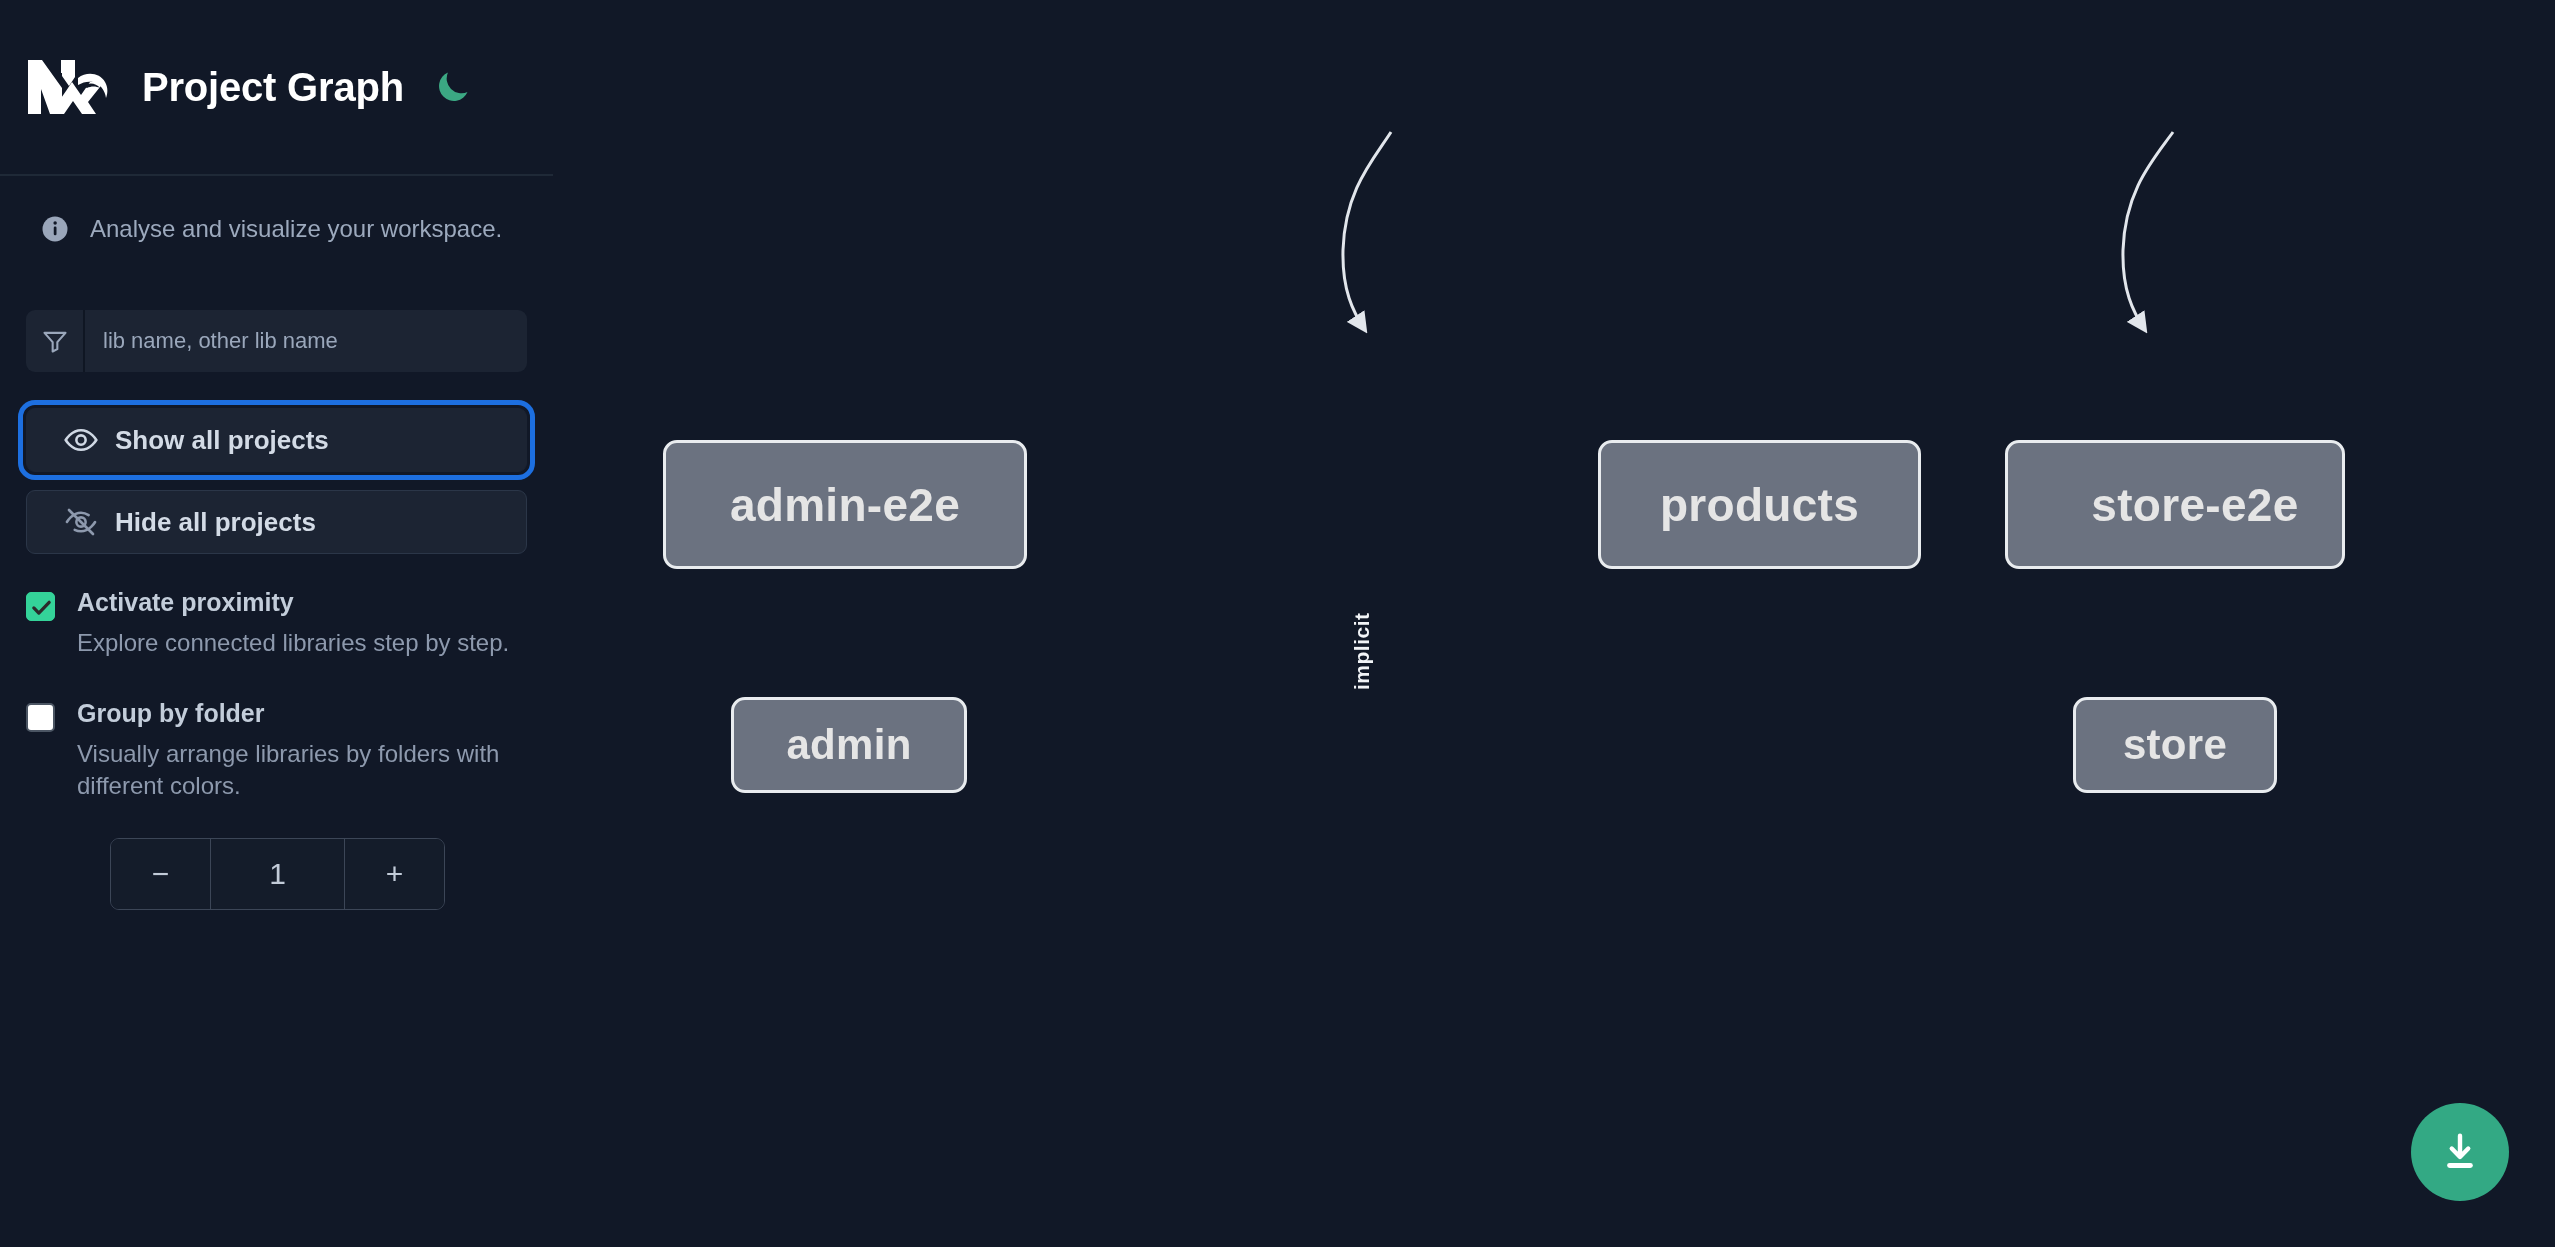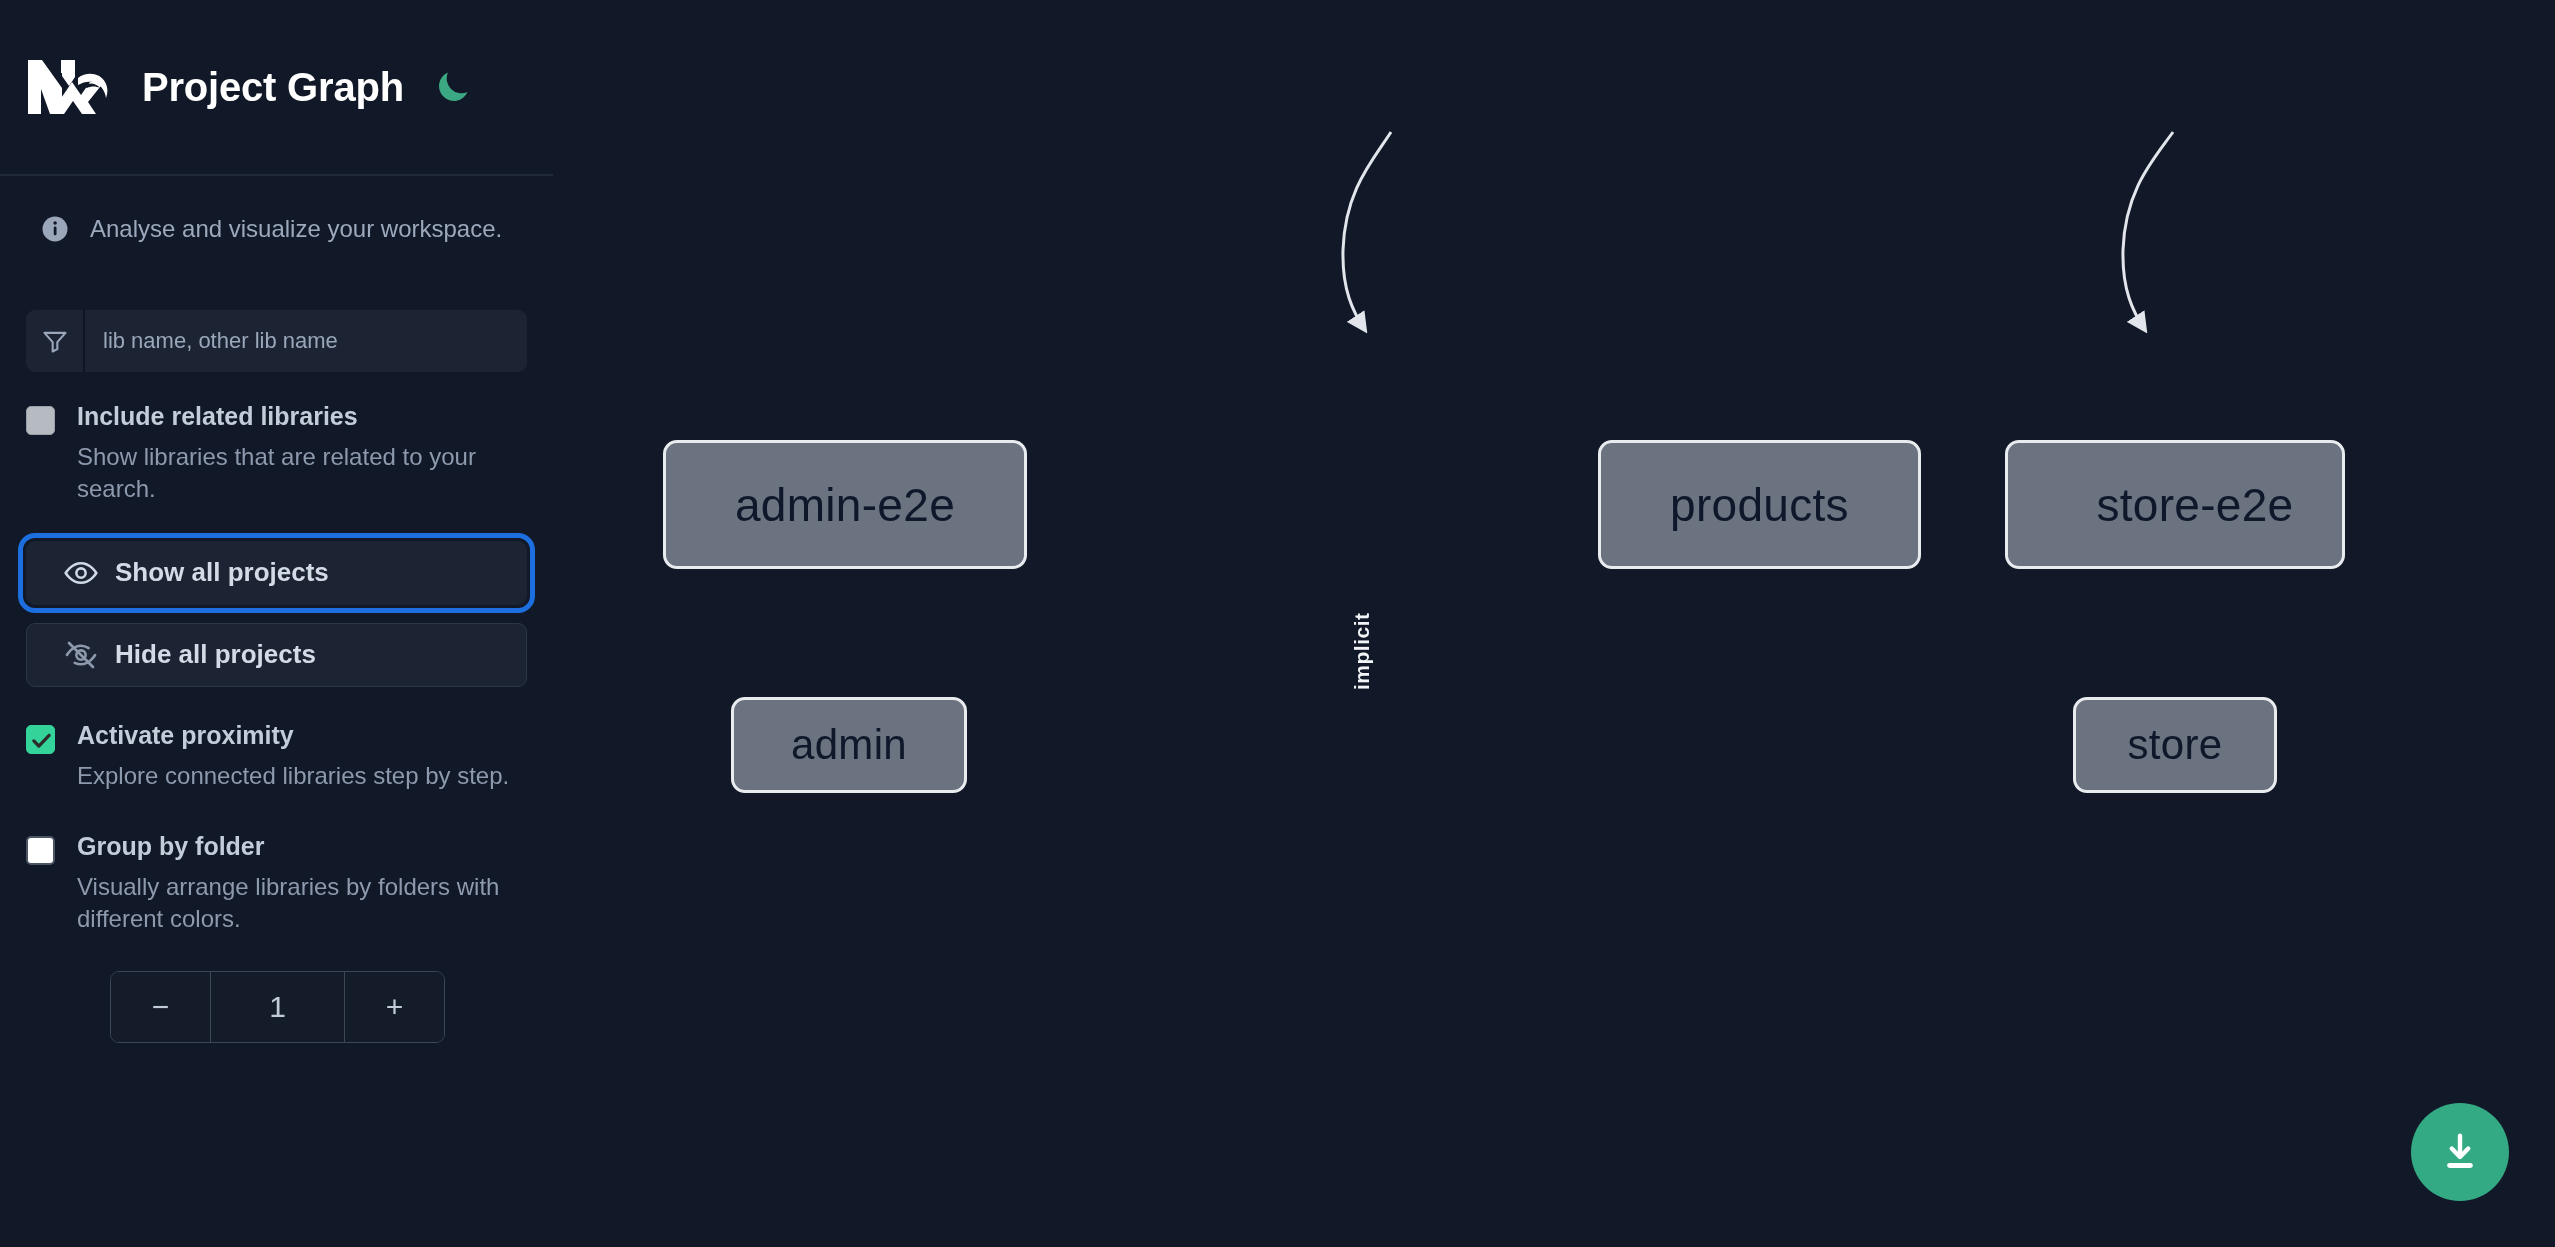--- a/index.html
+++ b/index.html
@@ -154,23 +154,23 @@
     height: 1247px;
     background: #111827;
     overflow: hidden;
   }
   .node {
     position: absolute;
     display: flex; align-items: center; justify-content: center;
     background: #6b7280;
     border: 3px solid #e9ecef;
     border-radius: 14px;
-    color: #0f172a;
+    color: #e5e5e5;
     font-size: 46px;
-    font-weight: 400;
+    font-weight: 700;
     letter-spacing: 0.3px;
     white-space: nowrap;
     cursor: pointer;
   }
   .edge-svg { position: absolute; left: 0; top: 0; width: 100%; height: 100%; pointer-events: none; }
   .edge-label {
     position: absolute;
     color: #f2f4f7;
     font-size: 21px;
     font-weight: 700;
@@ -231,27 +231,20 @@
       <div class="filter-box">
         <span class="filter-icon-cell">
           <svg class="funnel-icon" viewBox="0 0 24 24" aria-hidden="true">
             <path d="M3 5h18l-7 8v6l-4 2v-8z" fill="none" stroke="#9aa7bb" stroke-width="1.8" stroke-linejoin="round"></path>
           </svg>
         </span>
         <input class="filter-input" type="text" placeholder="lib name, other lib name" style="">
       </div>
     </div>
 
-    <div class="opt-block">
-      <div class="opt-head">
-        <span class="cbox disabled"></span>
-        <span class="opt-label">Include related libraries</span>
-      </div>
-      <div class="opt-desc">Show libraries that are related to your search.</div>
-    </div>
 
     <div class="btn-wrap">
       <div class="pbtn focused">
         <span class="bicon">
           <svg viewBox="0 0 24 24" width="36" height="36" aria-hidden="true">
             <path d="M1.8 12S5.5 5.5 12 5.5 22.2 12 22.2 12 18.5 18.5 12 18.5 1.8 12 1.8 12z" fill="none" stroke="#cfd8e4" stroke-width="1.7"></path>
             <circle cx="12" cy="12" r="3.1" fill="none" stroke="#cfd8e4" stroke-width="1.7"></circle>
           </svg>
         </span>
         <span class="blabel">Show all projects</span>

